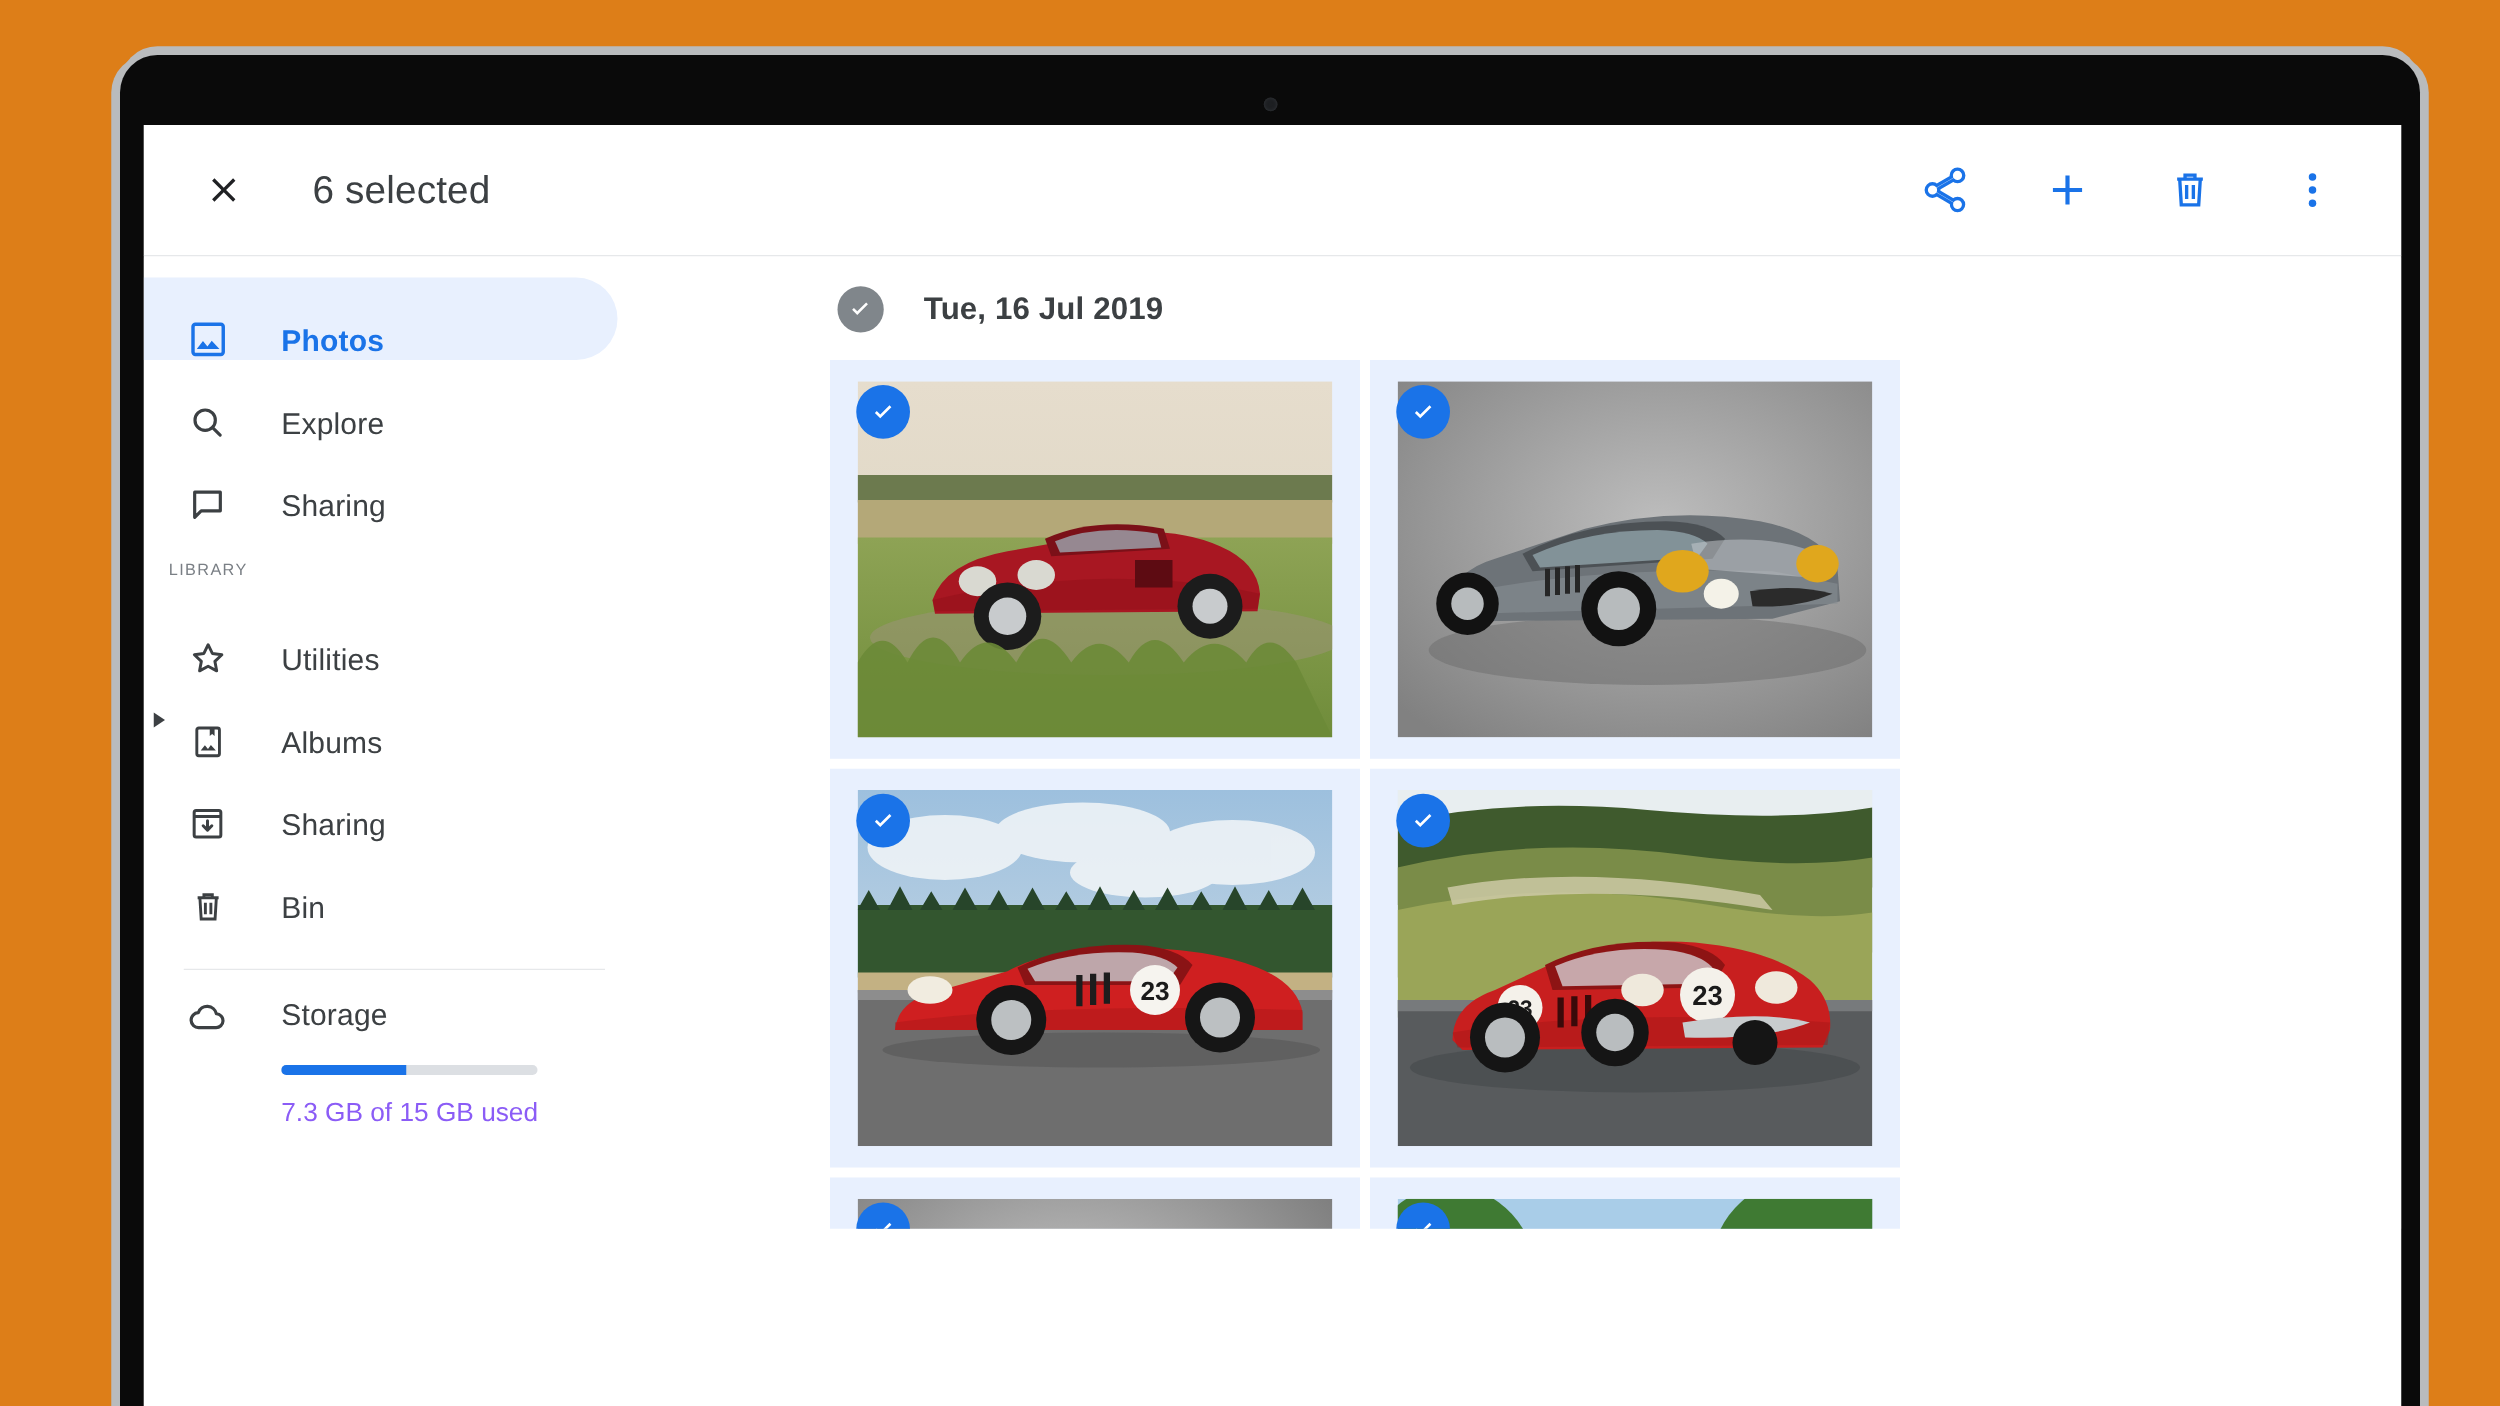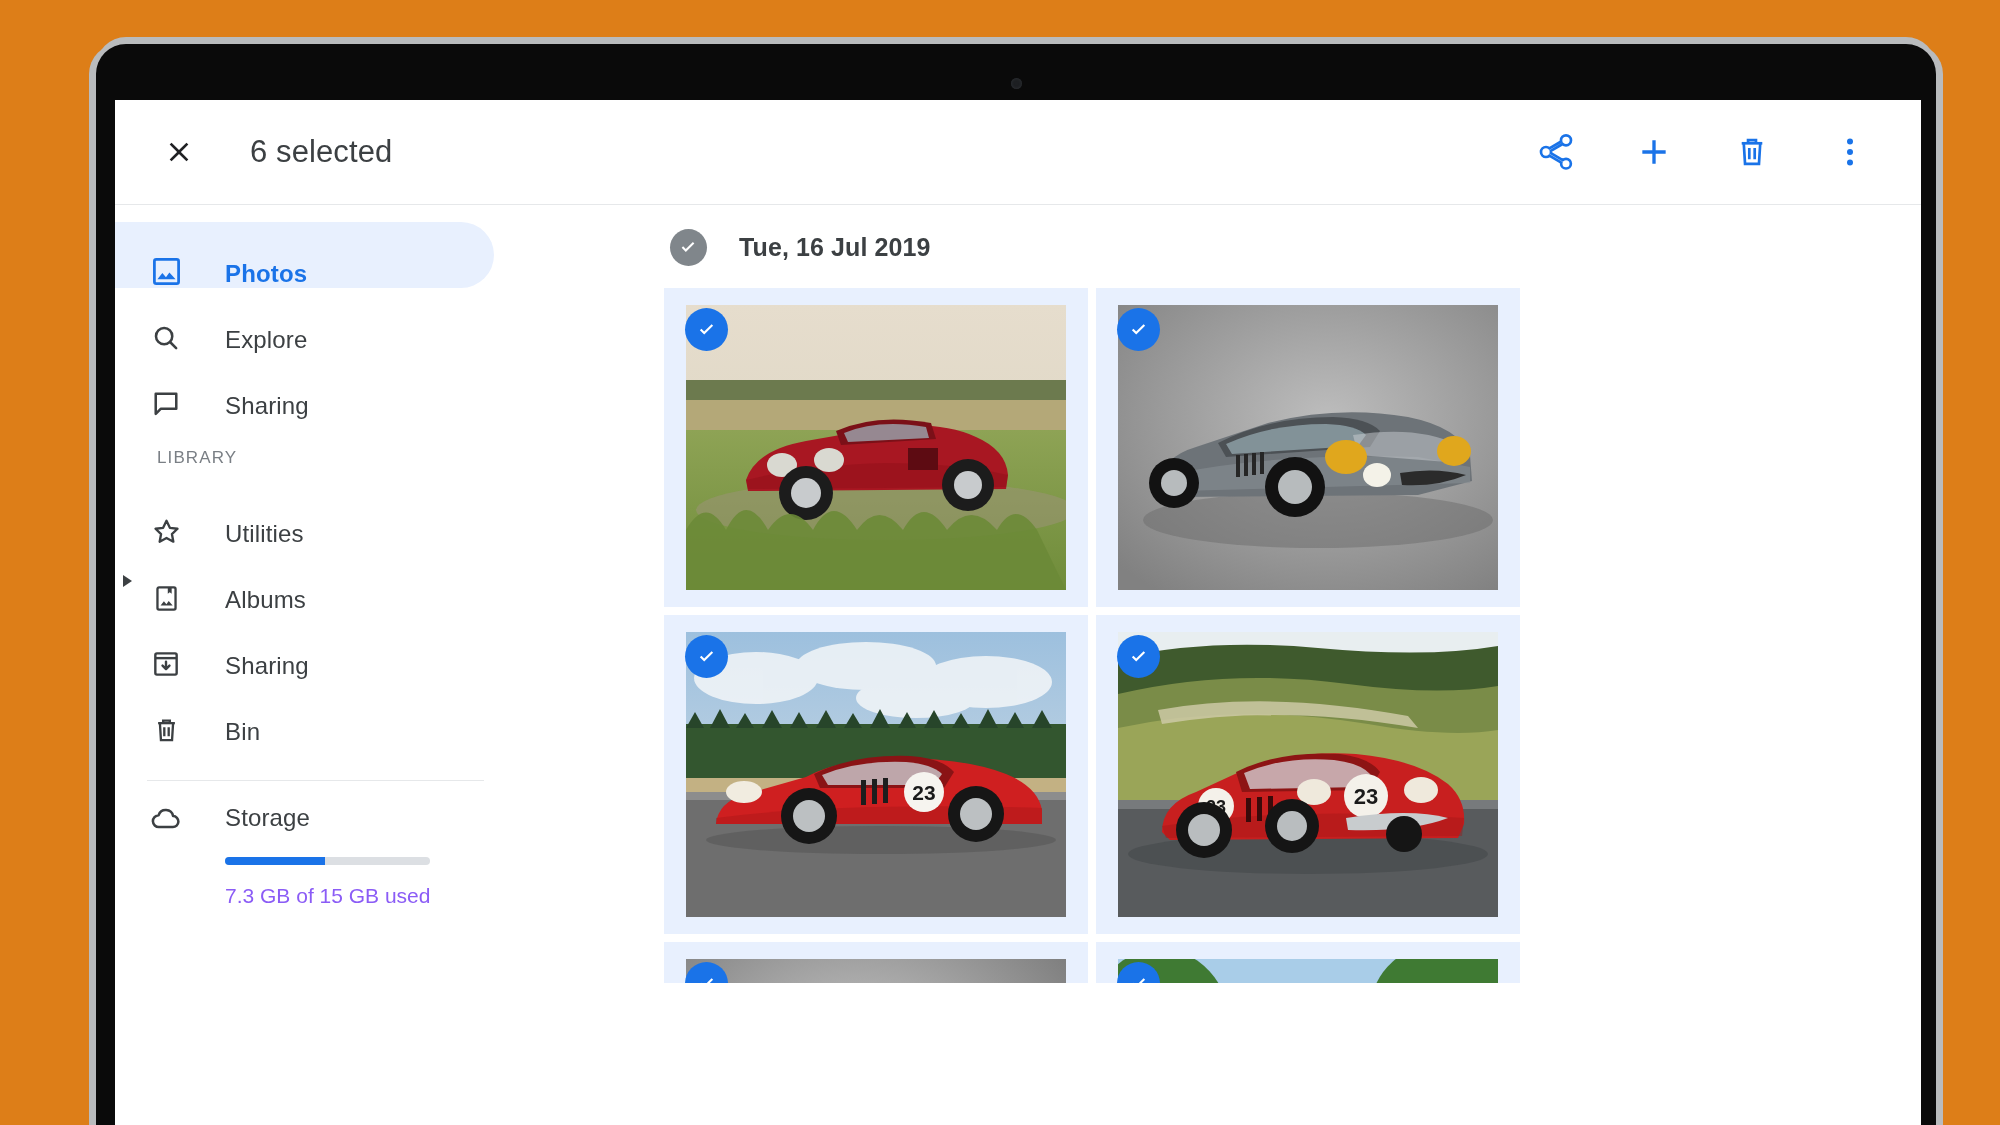--- a/index.html
+++ b/index.html
@@ -88,22 +88,22 @@
   .nav-item.active .nav-label { color:#1a73e8; font-weight:bold; }
   .expand-arrow {
     position:absolute; left:8px; top:50%;
     transform:translateY(-50%);
     width:0; height:0;
     border-left:9px solid #3c4043;
     border-top:6px solid transparent;
     border-bottom:6px solid transparent;
   }
   #library-heading {
-    margin:28px 0 14px 42px;
-    font-size:17px; letter-spacing:1.1px;
+    margin:28px 0 14px 20px;
+    font-size:13px; letter-spacing:1.1px;
     color:#7a7f85;
   }
   #sidebar-divider {
     height:1px; background:#e6e8ea;
     margin:34px 28px 0 32px;
   }
   #storage-section { margin-top:20px; }
   #storage-row { display:flex; align-items:center; }
   #storage-bar-track {
     margin-left:110px; margin-top:22px;

